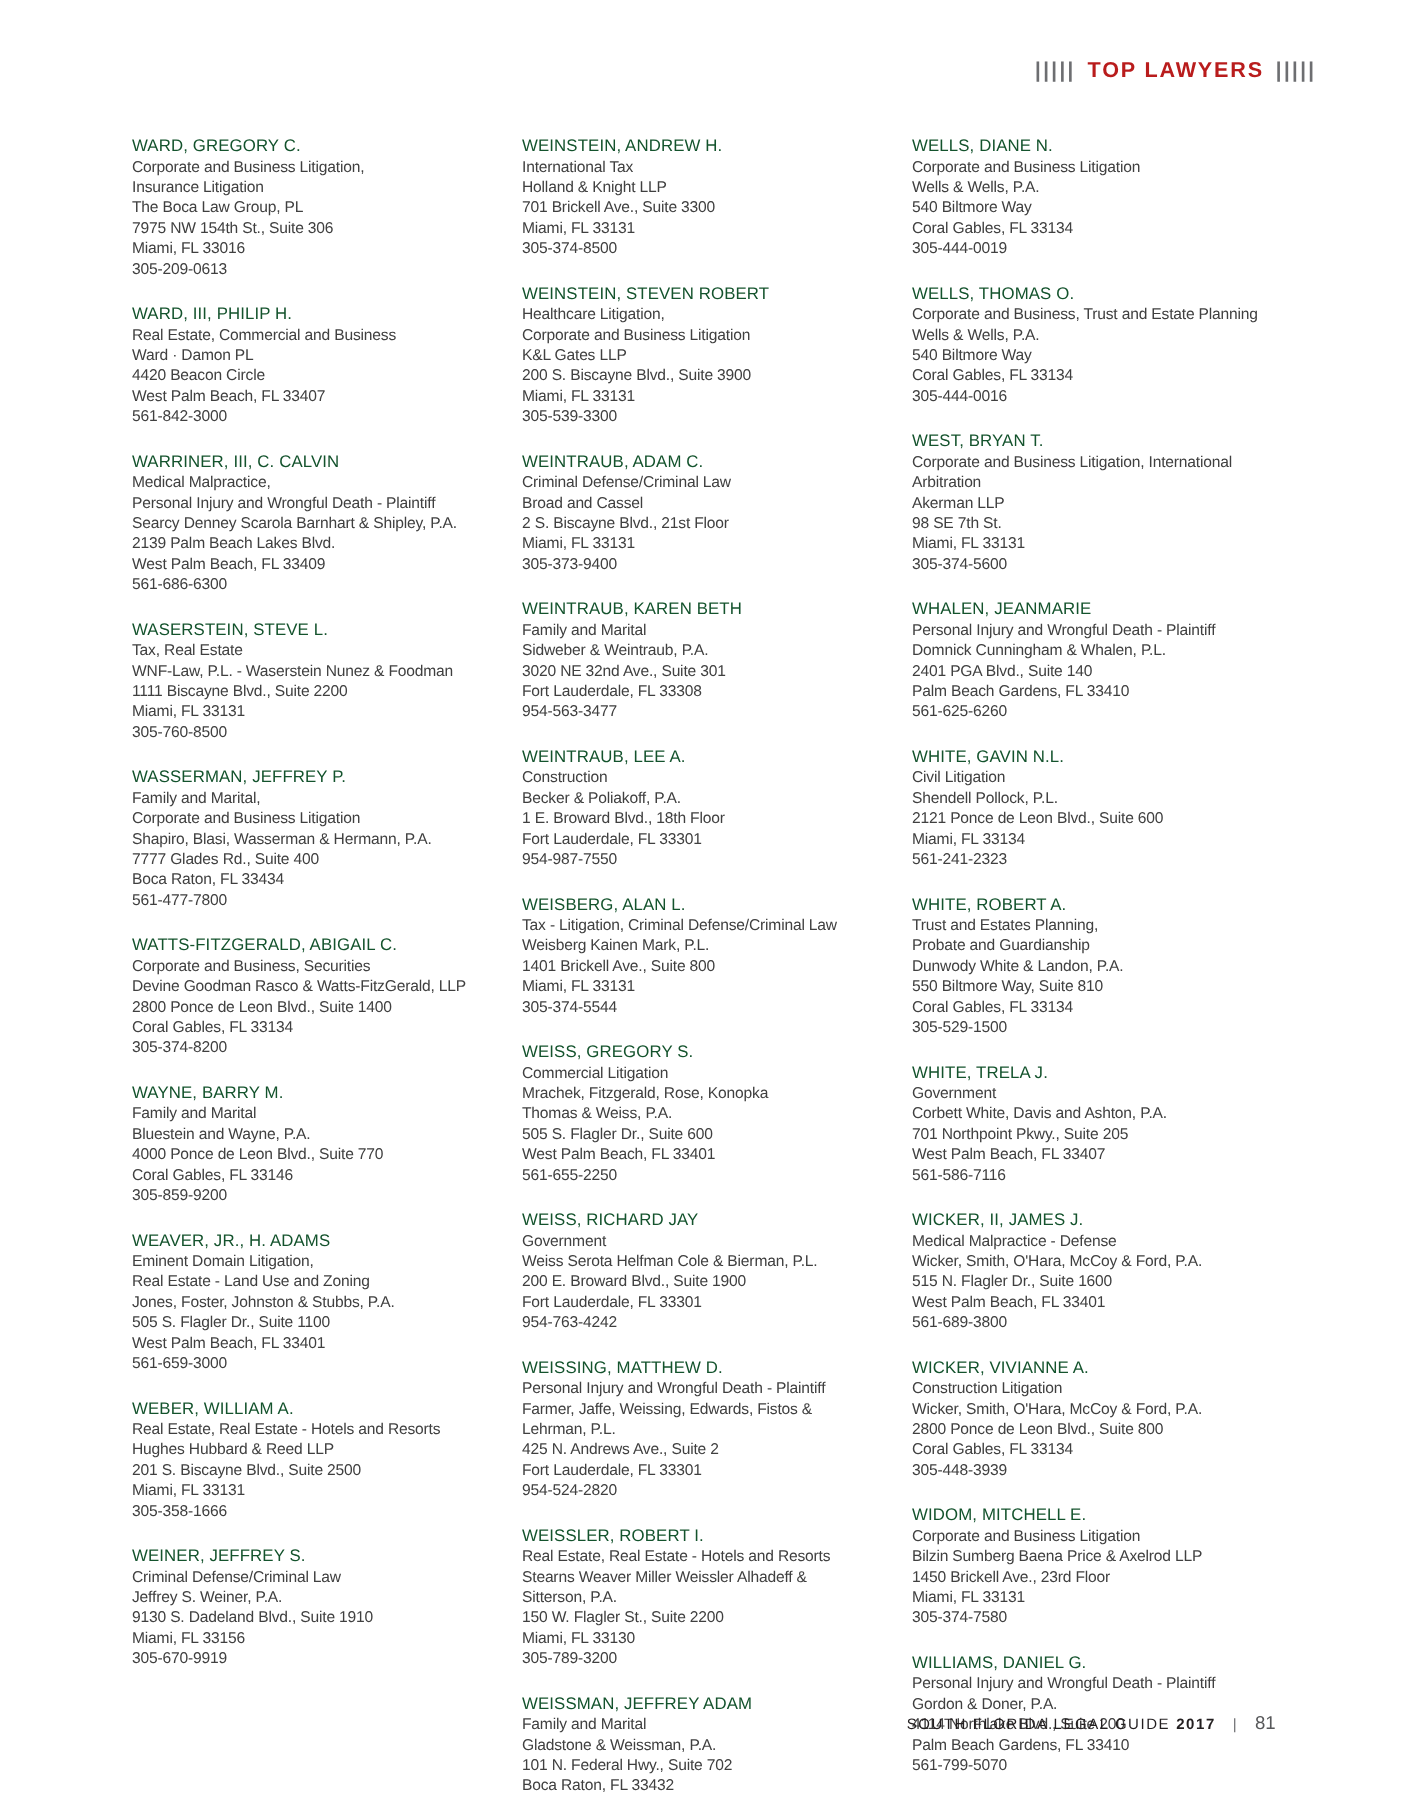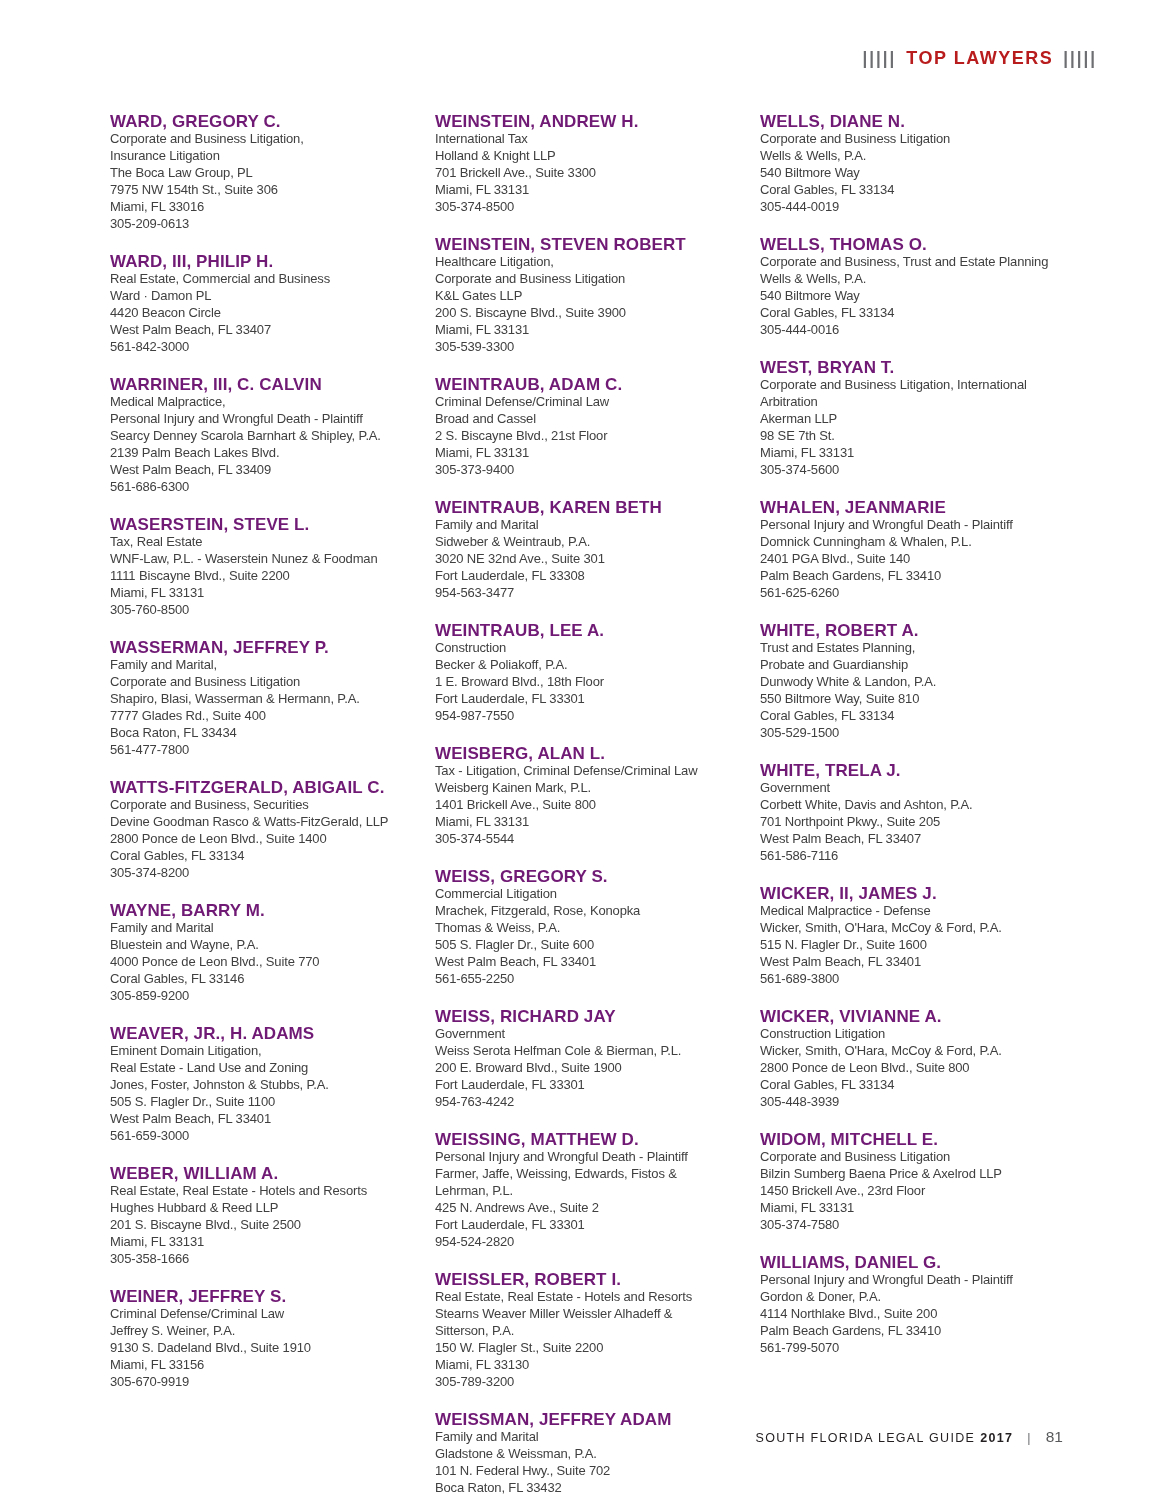--- a/index.html
+++ b/index.html
@@ -52,24 +52,24 @@
     gap: 25px;
   }
   .col {
     width: 300px;
   }
   .entry {
     margin: 0 0 21px 0;
   }
   .entry h3 {
     margin: 0;
-    font-size: 17px;
+    font-size: 14px;
     line-height: 17px;
-    font-weight: 700;
-    color: #701a75;
+    font-weight: 400;
+    color: #14532d;
     letter-spacing: 0.1px;
     white-space: nowrap;
   }
   .entry p {
     margin: 0;
     font-size: 13px;
     line-height: 17px;
     color: #404040;
     letter-spacing: -0.15px;
     white-space: nowrap;
@@ -314,20 +314,28 @@
         </article>
         <article class="entry">
           <h3>WHALEN, JEANMARIE</h3>
           <p>Personal Injury and Wrongful Death - Plaintiff</p>
           <p>Domnick Cunningham &amp; Whalen, P.L.</p>
           <p>2401 PGA Blvd., Suite 140</p>
           <p>Palm Beach Gardens, FL 33410</p>
           <p>561-625-6260</p>
         </article>
         <article class="entry">
+          <h3>WHITE, GAVIN N.L.</h3>
+          <p>Civil Litigation</p>
+          <p>Shendell Pollock, P.L.</p>
+          <p>2121 Ponce de Leon Blvd., Suite 600</p>
+          <p>Miami, FL 33134</p>
+          <p>561-241-2323</p>
+        </article>
+        <article class="entry">
           <h3>WHITE, ROBERT A.</h3>
           <p>Trust and Estates Planning,</p>
           <p>Probate and Guardianship</p>
           <p>Dunwody White &amp; Landon, P.A.</p>
           <p>550 Biltmore Way, Suite 810</p>
           <p>Coral Gables, FL 33134</p>
           <p>305-529-1500</p>
         </article>
         <article class="entry">
           <h3>WHITE, TRELA J.</h3>

